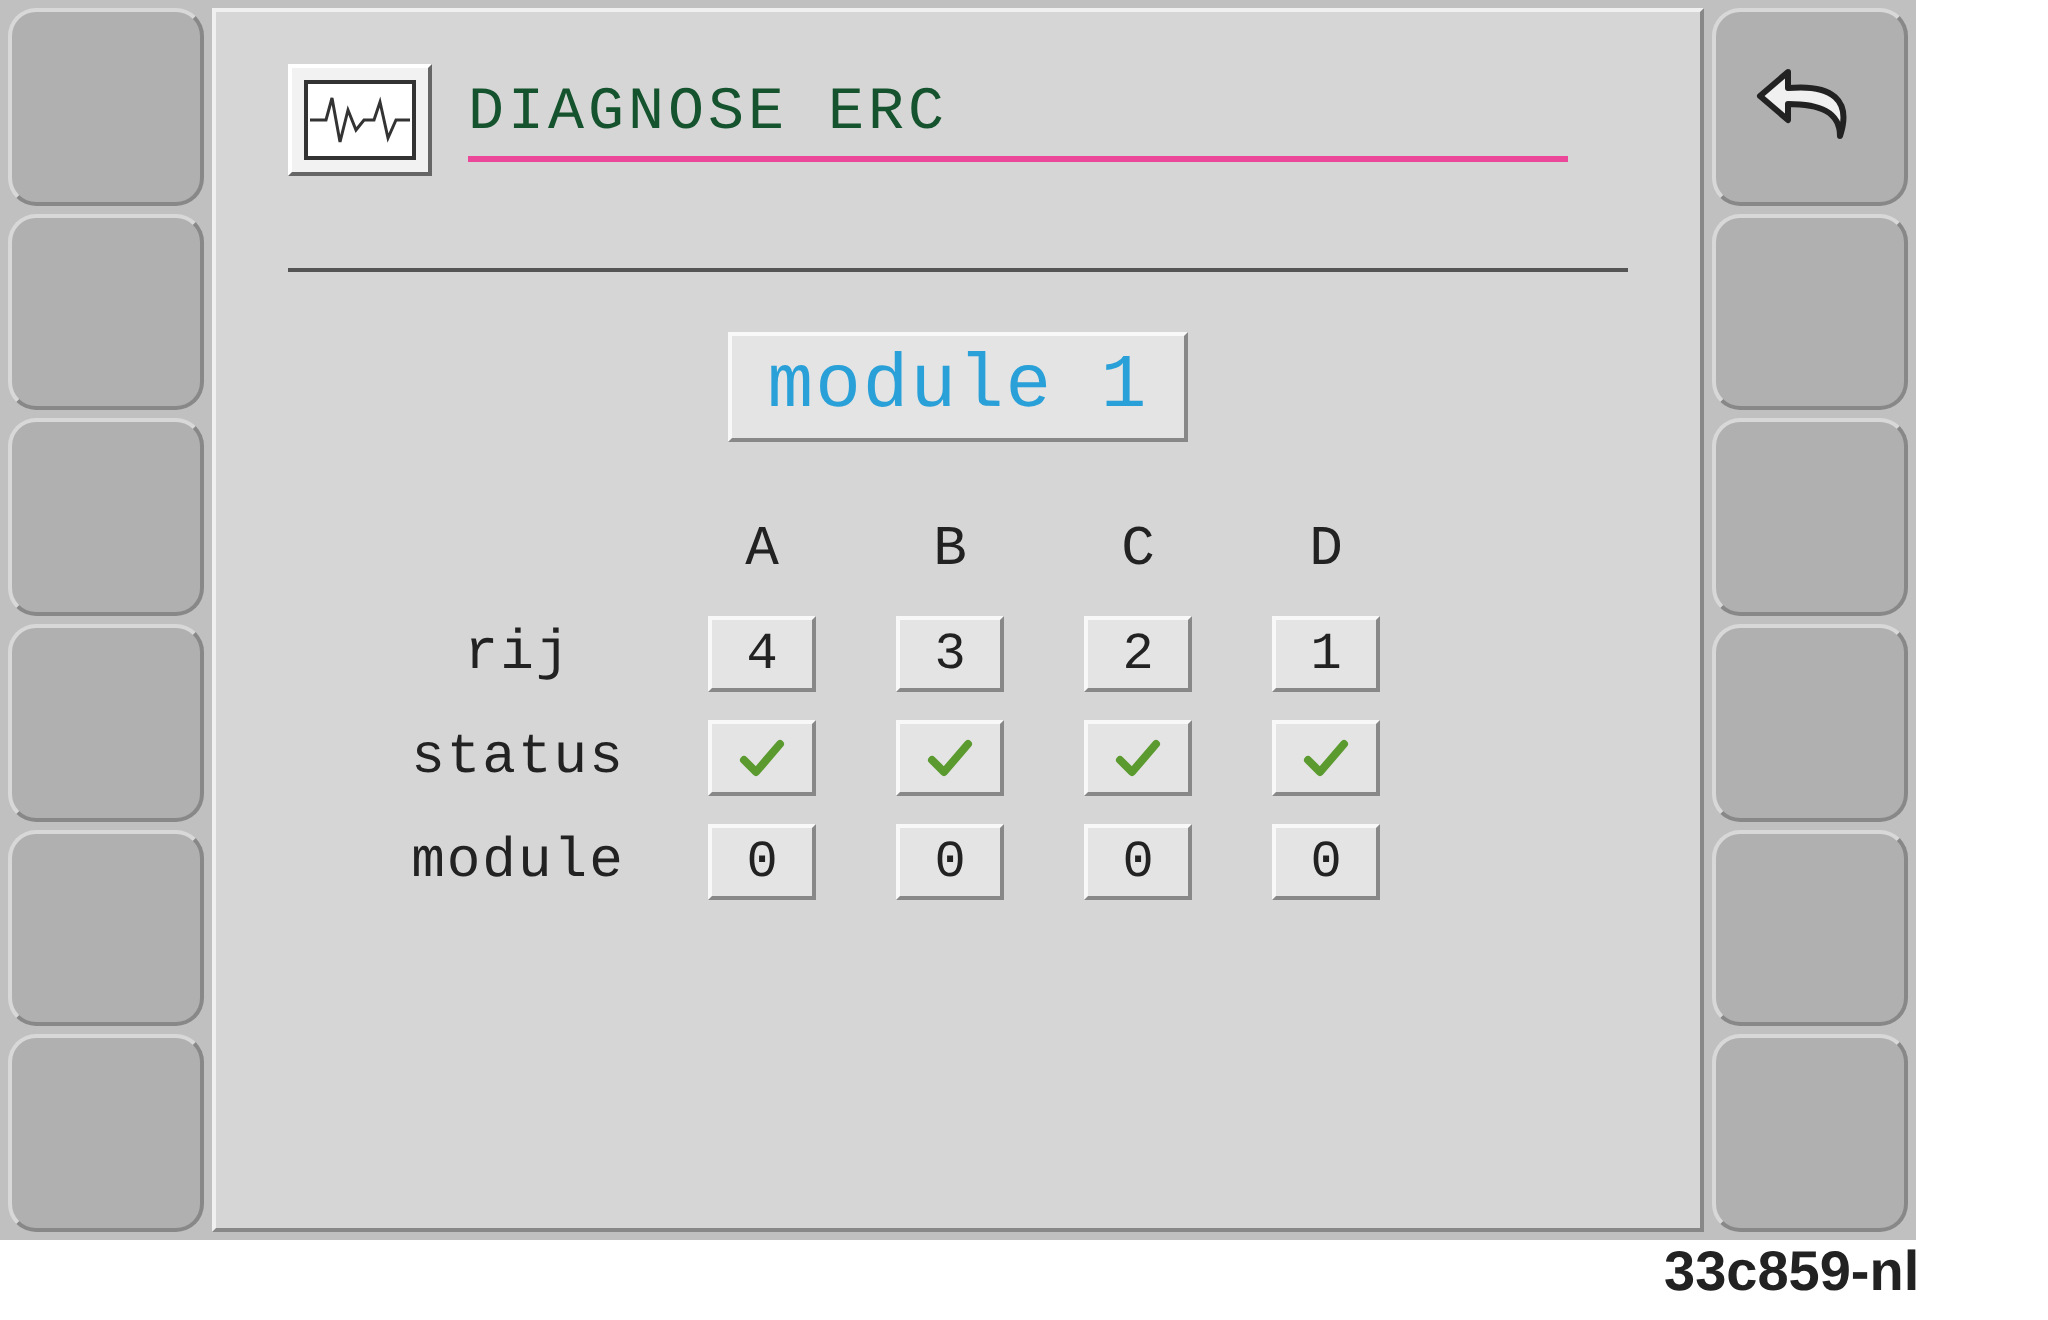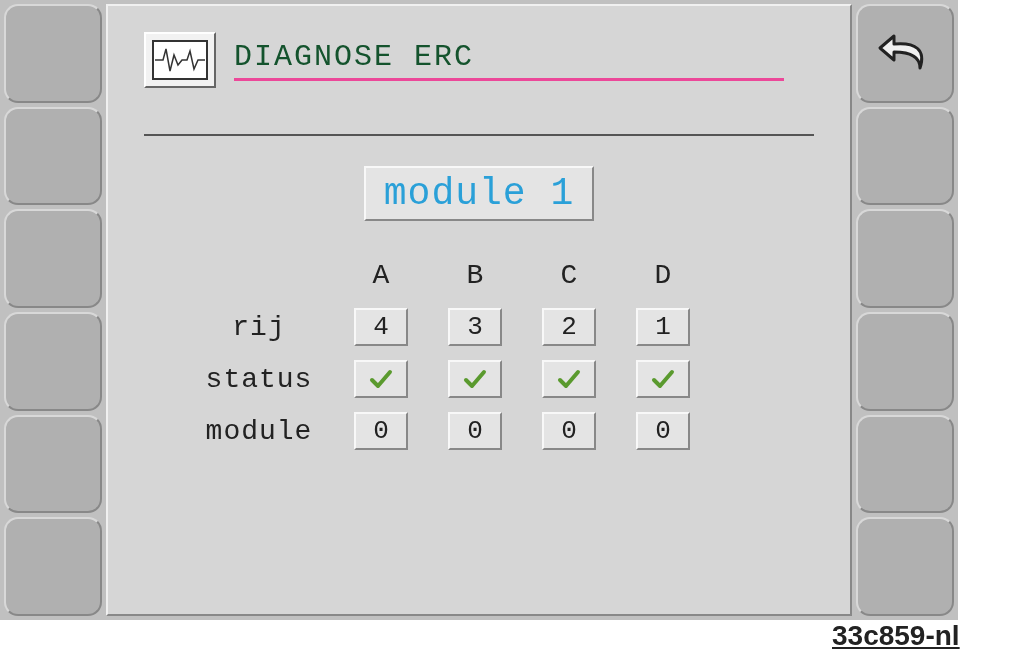--- a/index.html
+++ b/index.html
@@ -145,21 +145,20 @@
   .check-icon svg { display:block; }
   .back-icon svg { display:block; }
   .footer-label {
     position: absolute;
     top: 620px;
     left: 832px;
     font-family: Arial, sans-serif;
     font-weight: bold;
     font-size: 28px;
     color: #222;
-    text-decoration: underline;
   }
 </style>
 </head>
 <body>
 
 <div class="device">
 
   <div class="side-col">
     <div class="side-btn"></div>
     <div class="side-btn"></div>

